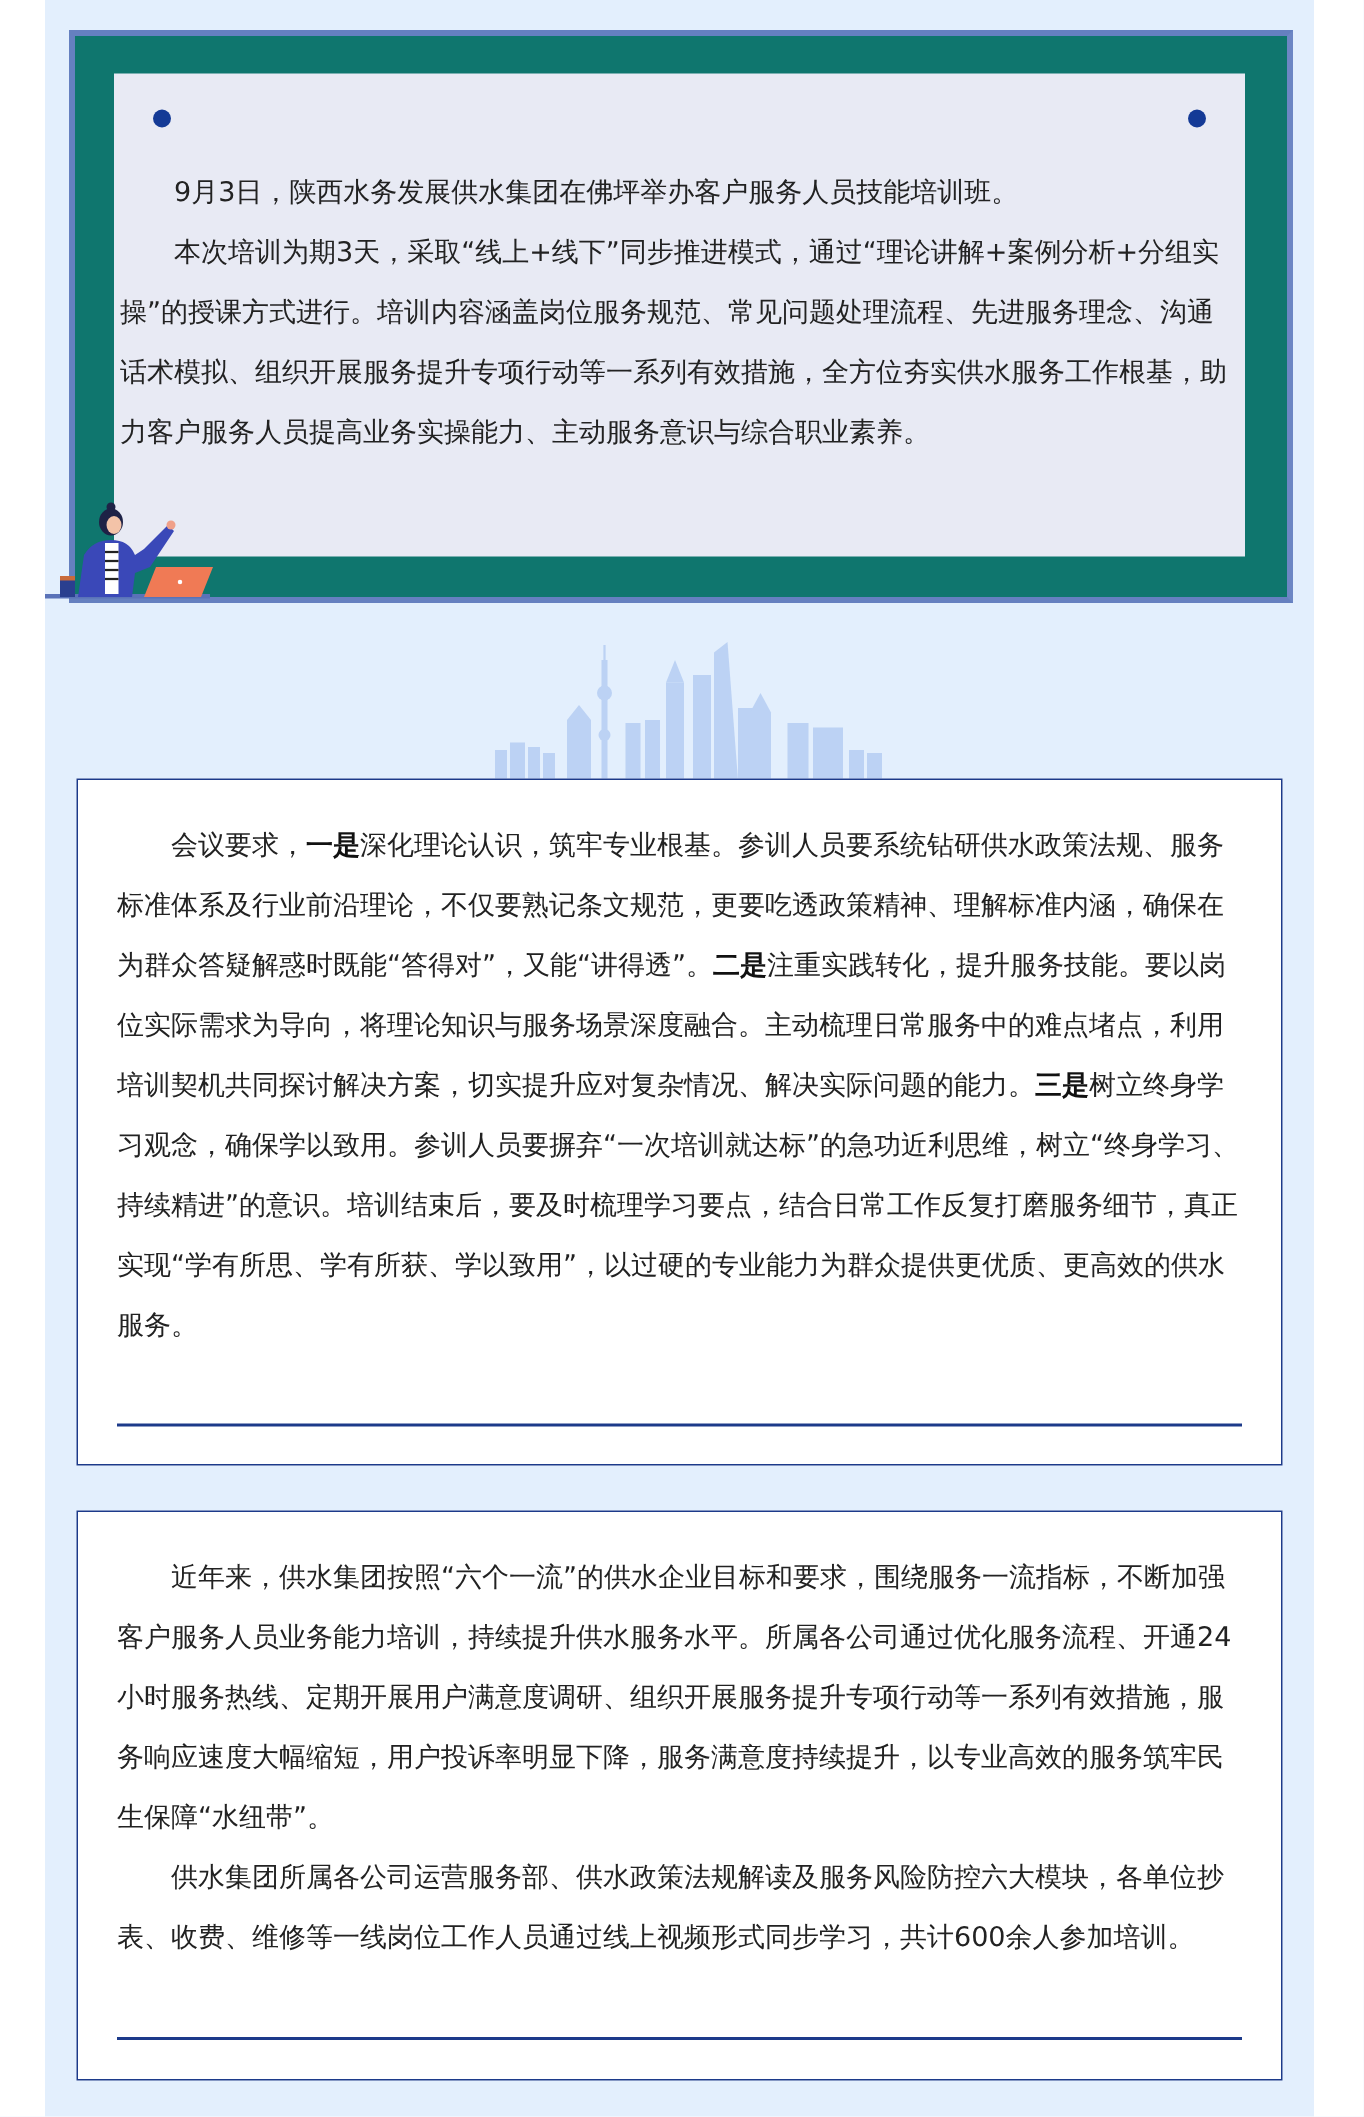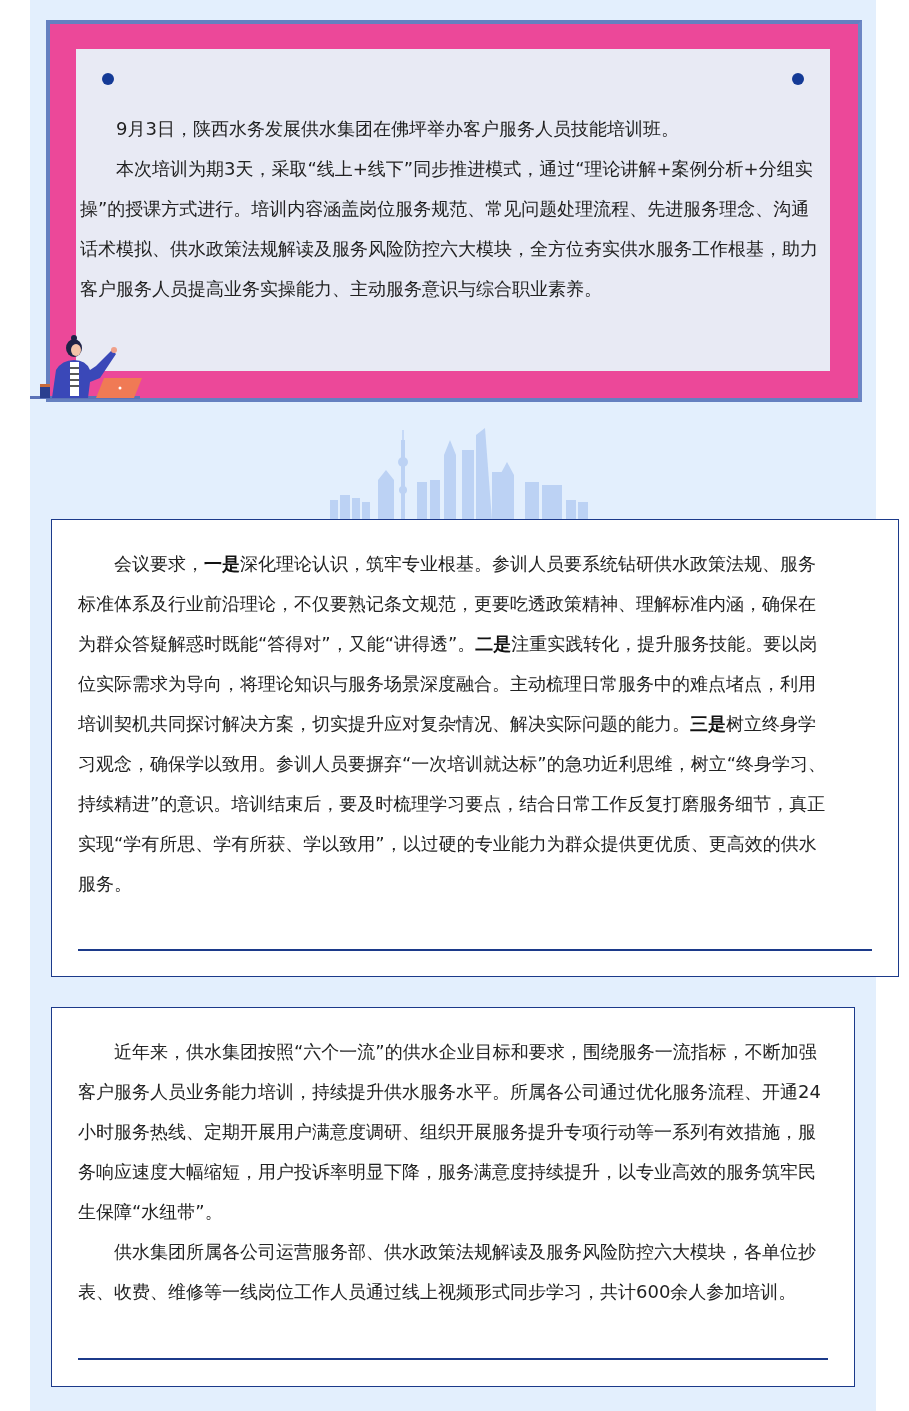--- a/index.html
+++ b/index.html
@@ -2,21 +2,21 @@
 <html><head>
 <meta charset="utf-8">
 <style>
   html, body { margin: 0; padding: 0; background: #ffffff; }
   body { width: 909px; height: 1411px; position: relative; overflow: hidden;
          font-family: "DejaVu Sans", "Liberation Sans", sans-serif; color: #222; }
   .band { position: absolute; left: 30px; top: 0; width: 846px; height: 1411px; background: #e3effd; }
 
   
   .card1 { position: absolute; left: 46px; top: 20px; width: 808px; height: 374px;
-           background: #ec4899; border: 4px solid #6580c0; border-right-color:#6d86c4; }
+           background: #0f766e; border: 4px solid #6580c0; border-right-color:#6d86c4; }
   .card1-inner { position: absolute; left: 26px; top: 25px; width: 754px; height: 322px; background: #e8eaf4; }
   .dot { position: absolute; width: 12px; height: 12px; border-radius: 50%; background: #143a96; top: 24px; }
   .dot.l { left: 26px; } .dot.r { right: 26px; }
   .card1-text { position: absolute; left: 4px; top: 60px; width: 746px; font-size: 18px; line-height: 40px; color: #222; }
   .card1-text p { margin: 0; text-indent: 2em; }
 
   
   .girl { position: absolute; left: 30px; top: 330px; width: 120px; height: 72px; }
 
   
@@ -33,21 +33,21 @@
 <body>
 
 <div class="band"></div>
 
 <div class="card1">
   <div class="card1-inner">
     <span class="dot l"></span>
     <span class="dot r"></span>
     <div class="card1-text">
       <p>9月3日，陕西水务发展供水集团在佛坪举办客户服务人员技能培训班。</p>
-      <p>本次培训为期3天，采取“线上+线下”同步推进模式，通过“理论讲解+案例分析+分组实操”的授课方式进行。培训内容涵盖岗位服务规范、常见问题处理流程、先进服务理念、沟通话术模拟、供水政策法规解读及服务风险防控六大模块，全方位夯实供水服务工作根基，助力客户服务人员提高业务实操能力、主动服务意识与综合职业素养。</p>
+      <p>本次培训为期3天，采取“线上+线下”同步推进模式，通过“理论讲解+案例分析+分组实操”的授课方式进行。培训内容涵盖岗位服务规范、常见问题处理流程、先进服务理念、沟通话术模拟、组织开展服务提升专项行动等一系列有效措施，全方位夯实供水服务工作根基，助力客户服务人员提高业务实操能力、主动服务意识与综合职业素养。</p>
     </div>
   </div>
 </div>
 
 <svg class="girl" viewBox="0 0 120 72">
   <rect x="0" y="66" width="110" height="3" fill="#5a72b8"></rect>
   <rect x="10" y="56" width="10" height="12" fill="#2a3f8f"></rect>
   <rect x="10" y="54" width="10" height="3" fill="#c96b3c"></rect>
   <circle cx="44" cy="8" r="3" fill="#1e2246"></circle>
   <ellipse cx="44" cy="18" rx="8" ry="9" fill="#1e2246"></ellipse>
@@ -85,21 +85,21 @@
     <path d="M156 110 L156 25 L165 18 L172 110 Z"></path>
     <rect x="172" y="62" width="12" height="48"></rect>
     <path d="M180 110 L180 65 L187 52 L194 65 L194 110 Z"></path>
     <rect x="205" y="72" width="14" height="38"></rect>
       <rect x="222" y="75" width="20" height="35"></rect>
     <rect x="246" y="90" width="10" height="20"></rect>
       <rect x="258" y="92" width="10" height="18"></rect>
   </g>
 </svg>
 
-<div class="tcard" style="top:519px; height:456px;padding-left:44px;">
+<div class="tcard" style="top:519px; height:456px;">
   <div class="txt">
     <p><span>会议要求，</span><b class="em">一是</b><span>深化理论认识，筑牢专业根基。参训人员要系统钻研供水政策法规、服务标准体系及行业前沿理论，不仅要熟记条文规范，更要吃透政策精神、理解标准内涵，确保在为群众答疑解惑时既能“答得对”，又能“讲得透”。</span><b class="em">二是</b><span>注重实践转化，提升服务技能。要以岗位实际需求为导向，将理论知识与服务场景深度融合。主动梳理日常服务中的难点堵点，利用培训契机共同探讨解决方案，切实提升应对复杂情况、解决实际问题的能力。</span><b class="em">三是</b><span>树立终身学习观念，确保学以致用。参训人员要摒弃“一次培训就达标”的急功近利思维，树立“终身学习、持续精进”的意识。培训结束后，要及时梳理学习要点，结合日常工作反复打磨服务细节，真正实现“学有所思、学有所获、学以致用”，以过硬的专业能力为群众提供更优质、更高效的供水服务。</span></p>
   </div>
   <div class="rule" style="top:429px;"></div>
 </div>
 
 <div class="tcard" style="top:1007px; height:378px;">
   <div class="txt">
     <p>近年来，供水集团按照“六个一流”的供水企业目标和要求，围绕服务一流指标，不断加强客户服务人员业务能力培训，持续提升供水服务水平。所属各公司通过优化服务流程、开通24小时服务热线、定期开展用户满意度调研、组织开展服务提升专项行动等一系列有效措施，服务响应速度大幅缩短，用户投诉率明显下降，服务满意度持续提升，以专业高效的服务筑牢民生保障“水纽带”。</p>
     <p>供水集团所属各公司运营服务部、供水政策法规解读及服务风险防控六大模块，各单位抄表、收费、维修等一线岗位工作人员通过线上视频形式同步学习，共计600余人参加培训。</p>

